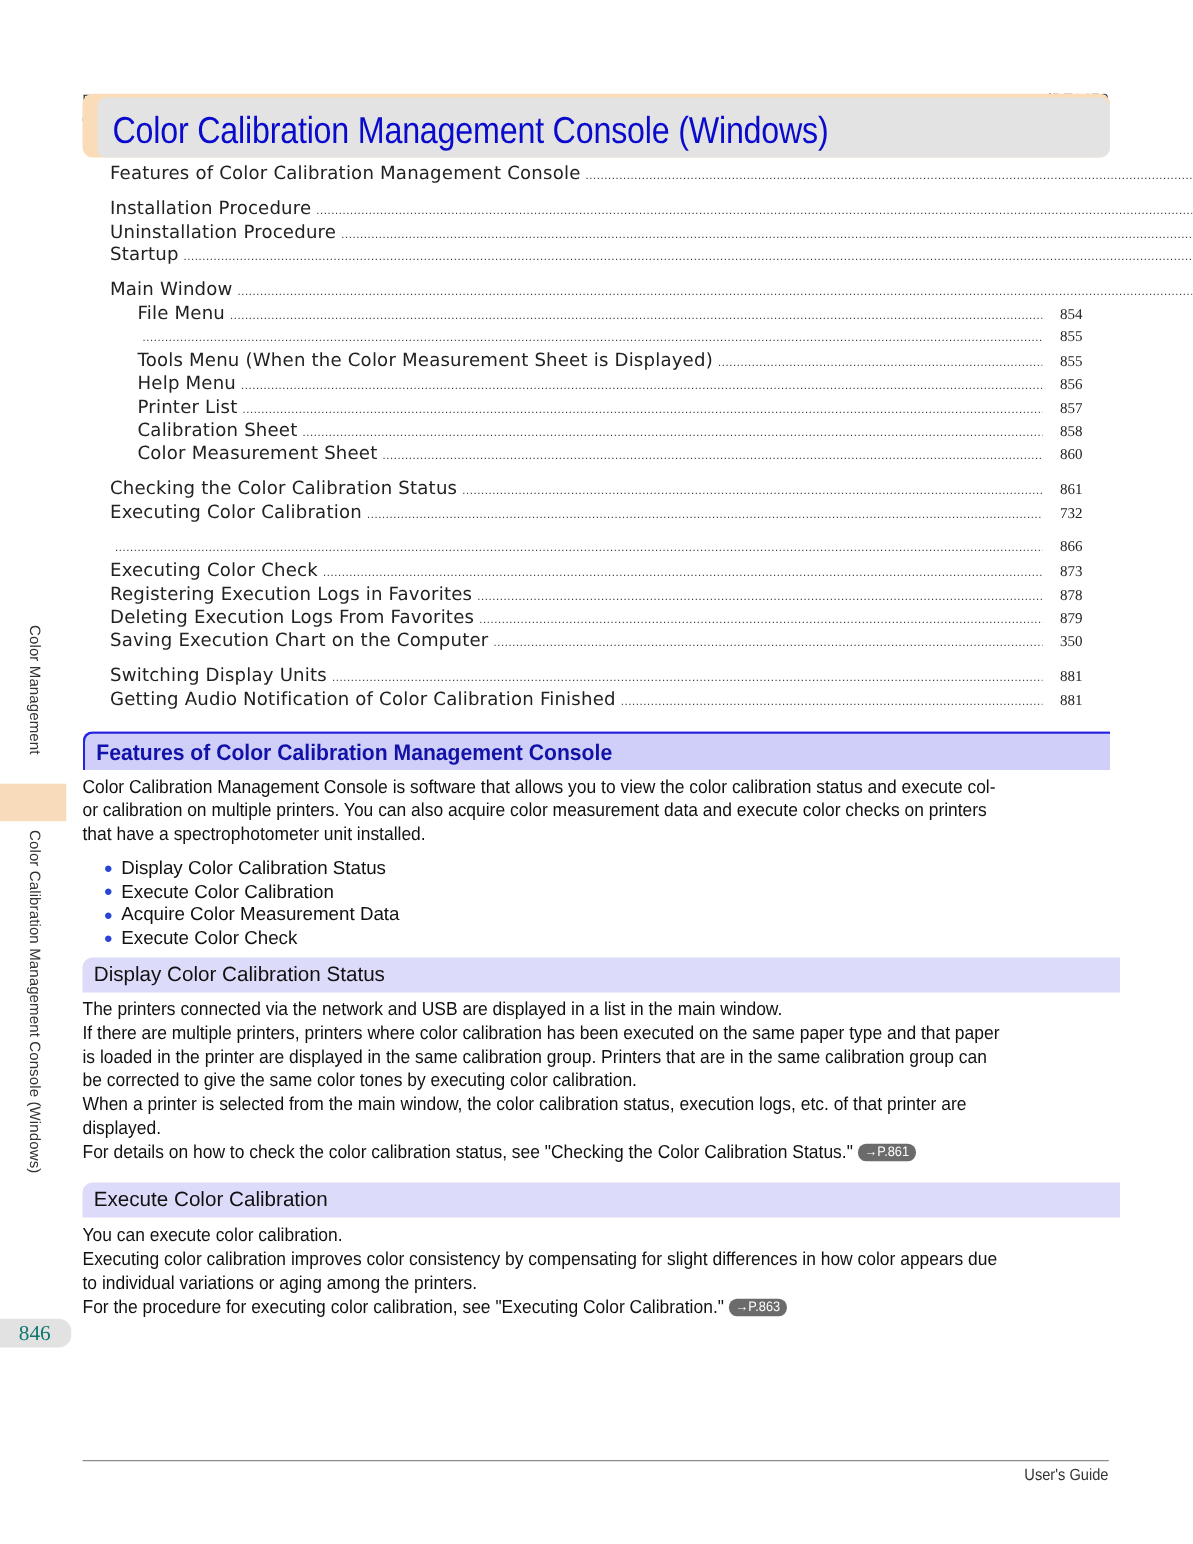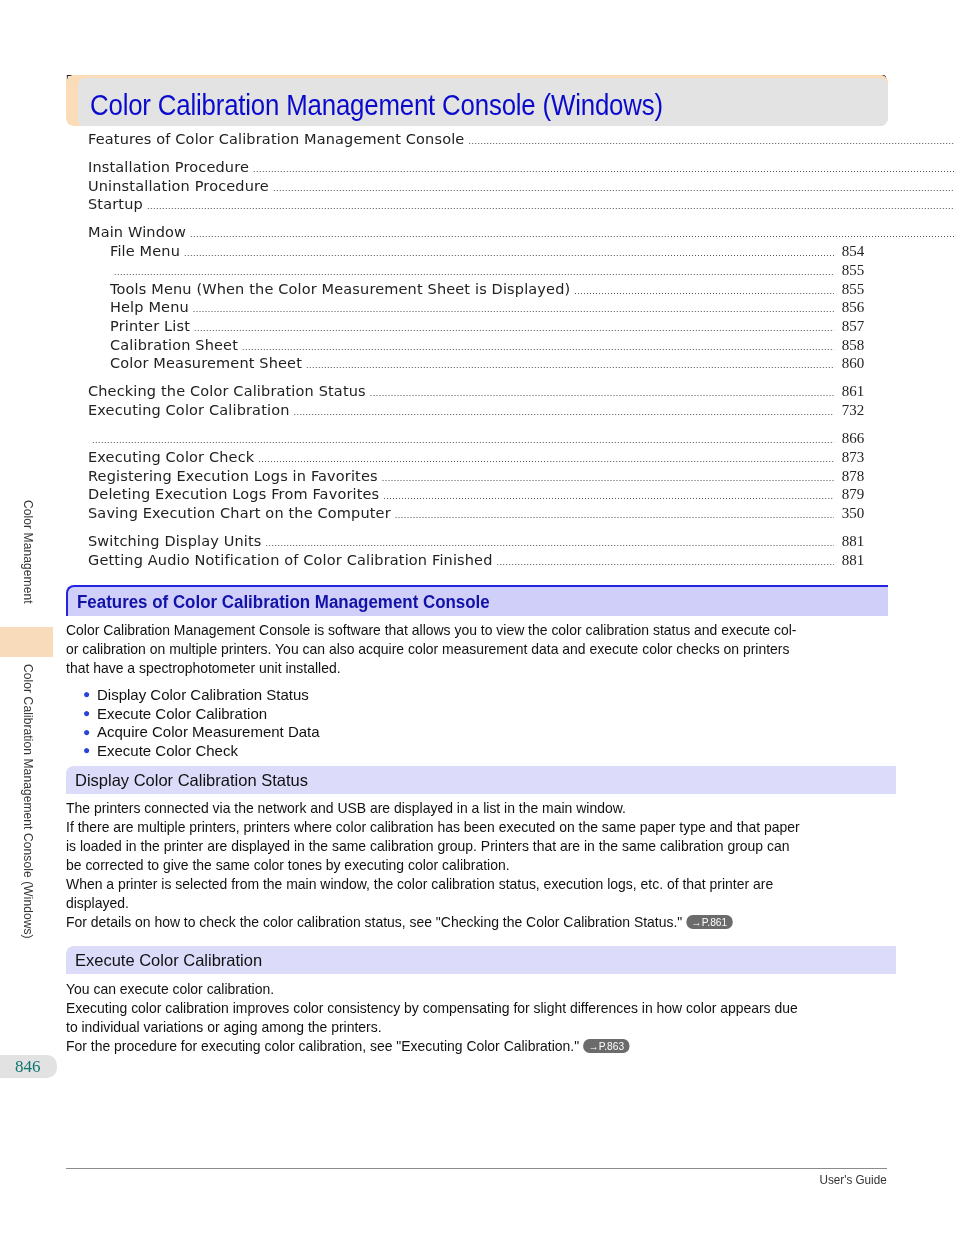--- a/index.html
+++ b/index.html
@@ -12,21 +12,21 @@
   .title-box { position: absolute; left: 66px; top: 75px; width: 822px; height: 51px; background: #fbdcb8; border-radius: 8px; }
   .title-inner { position: absolute; left: 12px; top: 3px; right: 0; bottom: 0; background: #e3e3e3; border-radius: 7px 8px 8px 6px; }
   .title-text { position: absolute; left: 12px; top: 10px; font-size: 30px; color: #0a0acd; transform: scaleX(0.86); transform-origin: left; white-space: nowrap; letter-spacing: -0.2px; }
 
   .toc { position: absolute; left: 88px; top: 131px; width: 778px; }
   .toc-row { position: absolute; left: 0; height: 19px; display: flex; align-items: baseline; font-size: 15.5px; color: #222; }
   .toc-row.sub { left: 22px; }
   .toc-label { white-space: nowrap; letter-spacing: 0.15px; font-family: "DejaVu Sans", sans-serif; font-size: 14.5px; }
   .toc-dots { flex: 1; overflow: hidden; white-space: nowrap; margin: 0 6px 0 4px; font-size: 9px; letter-spacing: 0.5px; color: #333; }
   .toc-dots::before { content: "........................................................................................................................................................................................................................................................................................................................................................"; }
-  .toc-page { font-family: "Liberation Serif", serif; font-size: 15px; width: 26px; text-align: center; }
+  .toc-page { font-family: "Liberation Serif", serif; font-size: 12px; width: 26px; text-align: right; }
 
   .section-head { position: absolute; left: 66px; top: 585px; width: 822px; height: 31px; background: #cfcff9; border-top: 2px solid #2424e0; border-left: 2px solid #2424e0; border-radius: 8px 0 0 0; box-sizing: border-box; }
   .section-head span { position: absolute; left: 9px; top: 5px; font-size: 18px; font-weight: bold; color: #1212a8; transform: scaleX(0.94); transform-origin: left; white-space: nowrap; }
 
   .para { position: absolute; left: 66px; width: 822px; font-size: 15px; line-height: 19px; transform: scaleX(0.93); transform-origin: left; color: #111; }
   .para p { margin: 0; width: 884px; }
 
   .bullets { position: absolute; left: 83px; top: 685px; }
   .bullet { height: 18.7px; font-size: 15px; display: flex; align-items: center; color: #111; }
   .bullet .dot { color: #2a45d6; font-size: 12px; width: 14px; }

